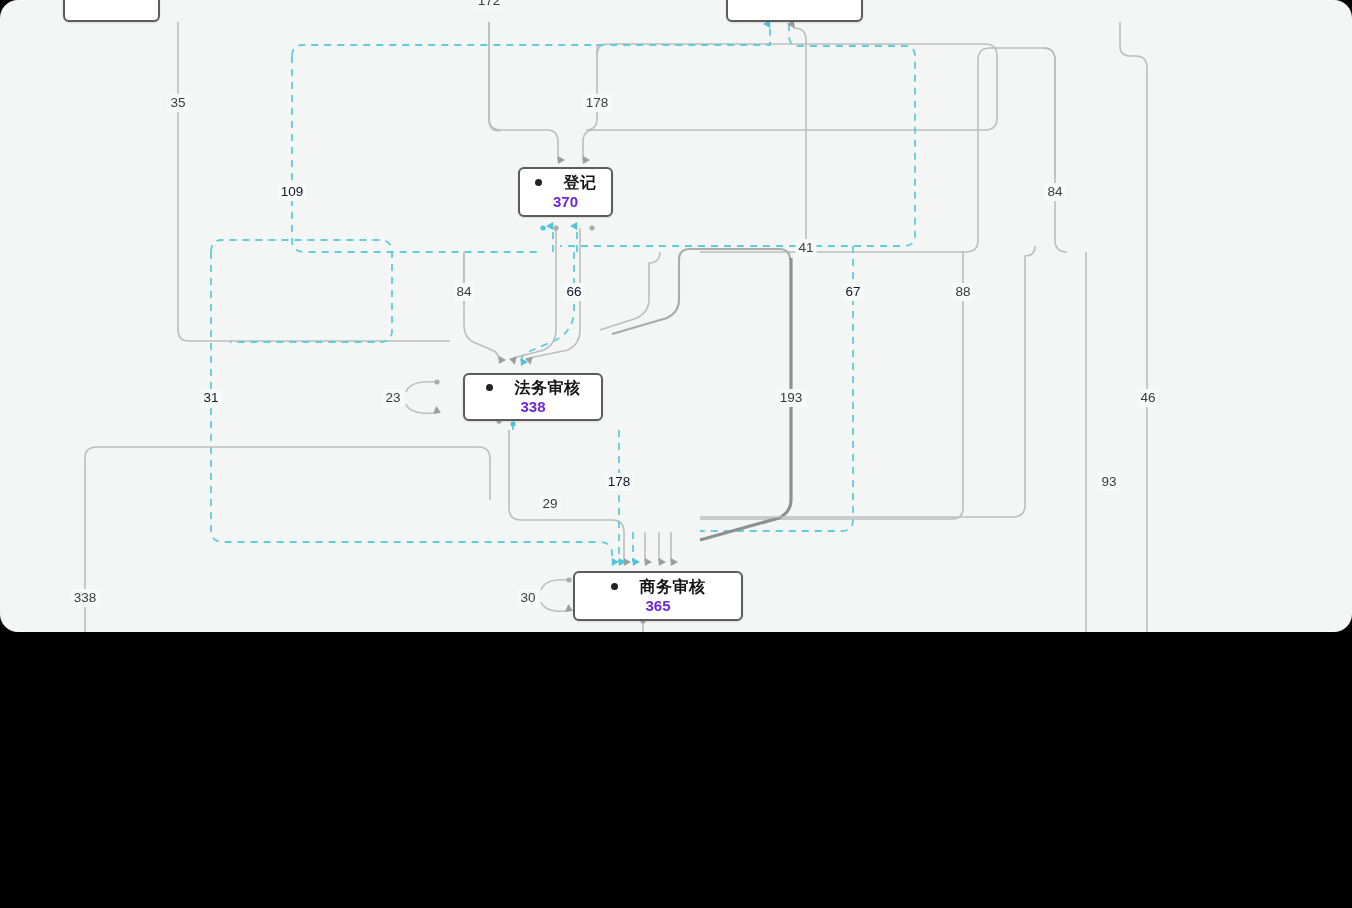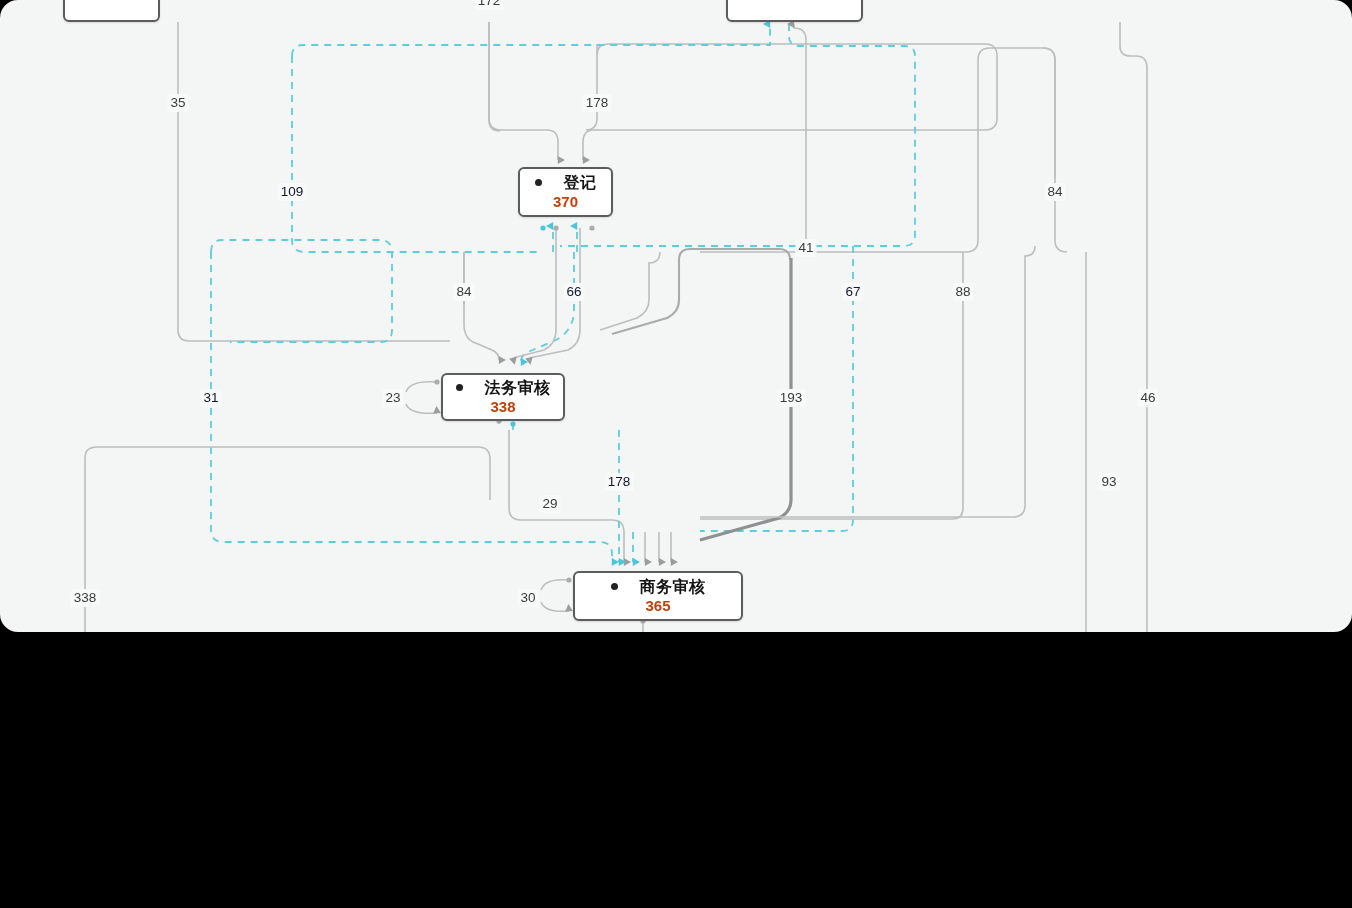--- a/index.html
+++ b/index.html
@@ -11,21 +11,21 @@
   }
   #edge-layer{position:absolute;left:0;top:0;width:1352px;height:632px;}
   .node{
     position:absolute;background:#ffffff;border:2px solid #5c5c5c;border-radius:6px;
     box-sizing:border-box;display:flex;flex-direction:column;align-items:center;
     justify-content:center;box-shadow:0 1px 2px rgba(0,0,0,.12);
   }
   .node-row{display:flex;align-items:center;gap:22px;}
   .node-dot{width:7px;height:7px;border-radius:50%;background:#222;display:block;}
   .node-label{font-size:16px;font-weight:bold;color:#141414;line-height:1.1;letter-spacing:.5px;}
-  .node-count{font-size:15px;font-weight:bold;color:#c2410c;line-height:1.15;margin-top:1px;}
+  .node-count{font-size:15px;font-weight:bold;color:#6d28d9;line-height:1.15;margin-top:1px;}
   .edge-label{
     position:absolute;font-size:13.5px;font-weight:400;background:#f8f9f9;
     padding:1px 3px;border-radius:2px;transform:translate(-50%,-50%);
     white-space:nowrap;line-height:1.2;
   }
   .lbl-gray{color:#3b3b3b;}
   .lbl-teal{color:#0f172a;}
   .node-clip-top{border-top-left-radius:0;border-top-right-radius:0;}
 </style>
 </head>
@@ -141,21 +141,21 @@
     </div>
 
     <div class="node" style="left:518px;top:167px;width:95px;height:50px;">
       <div class="node-row">
         <span class="node-dot"></span>
         <span class="node-label">登记</span>
       </div>
       <div class="node-count">370</div>
     </div>
 
-    <div class="node" style="left:441px;top:373px;width:124px;height:48px;">
+    <div class="node" style="left:463px;top:373px;width:140px;height:48px;">
       <div class="node-row">
         <span class="node-dot"></span>
         <span class="node-label">法务审核</span>
       </div>
       <div class="node-count">338</div>
     </div>
 
     <div class="node" style="left:573px;top:571px;width:170px;height:50px;">
       <div class="node-row">
         <span class="node-dot"></span>

